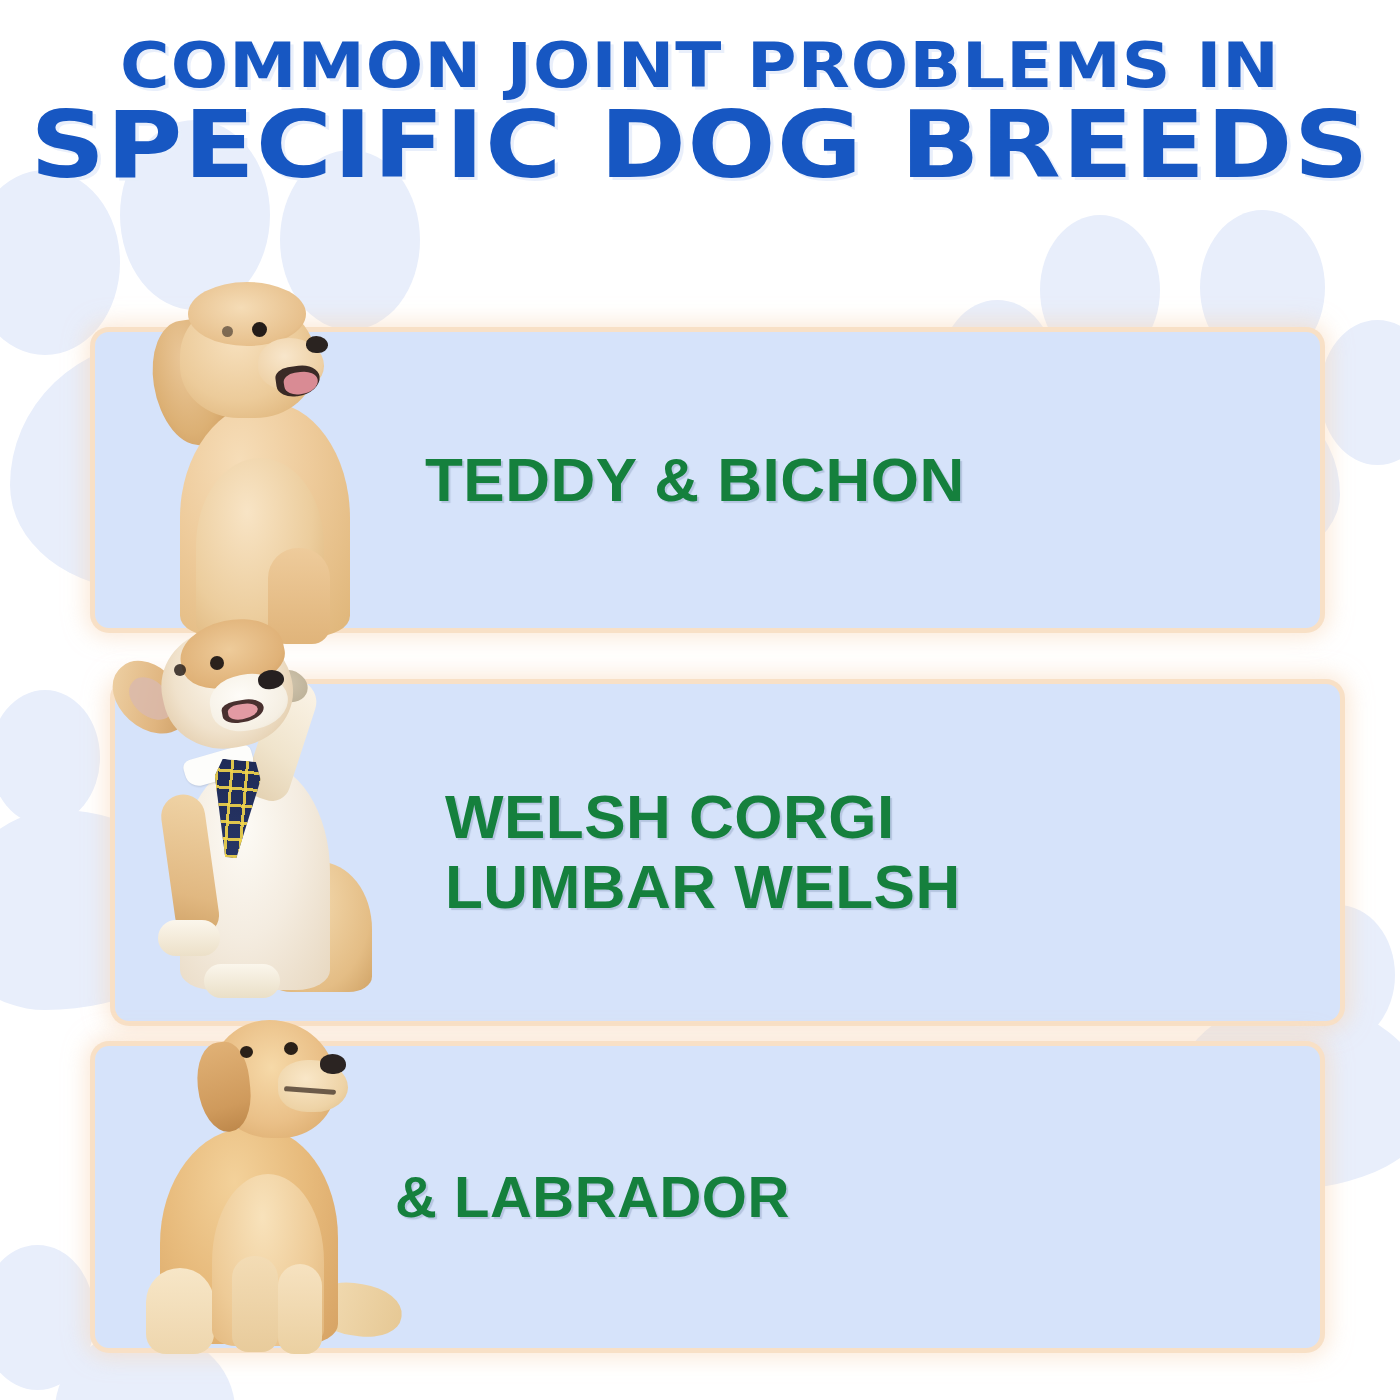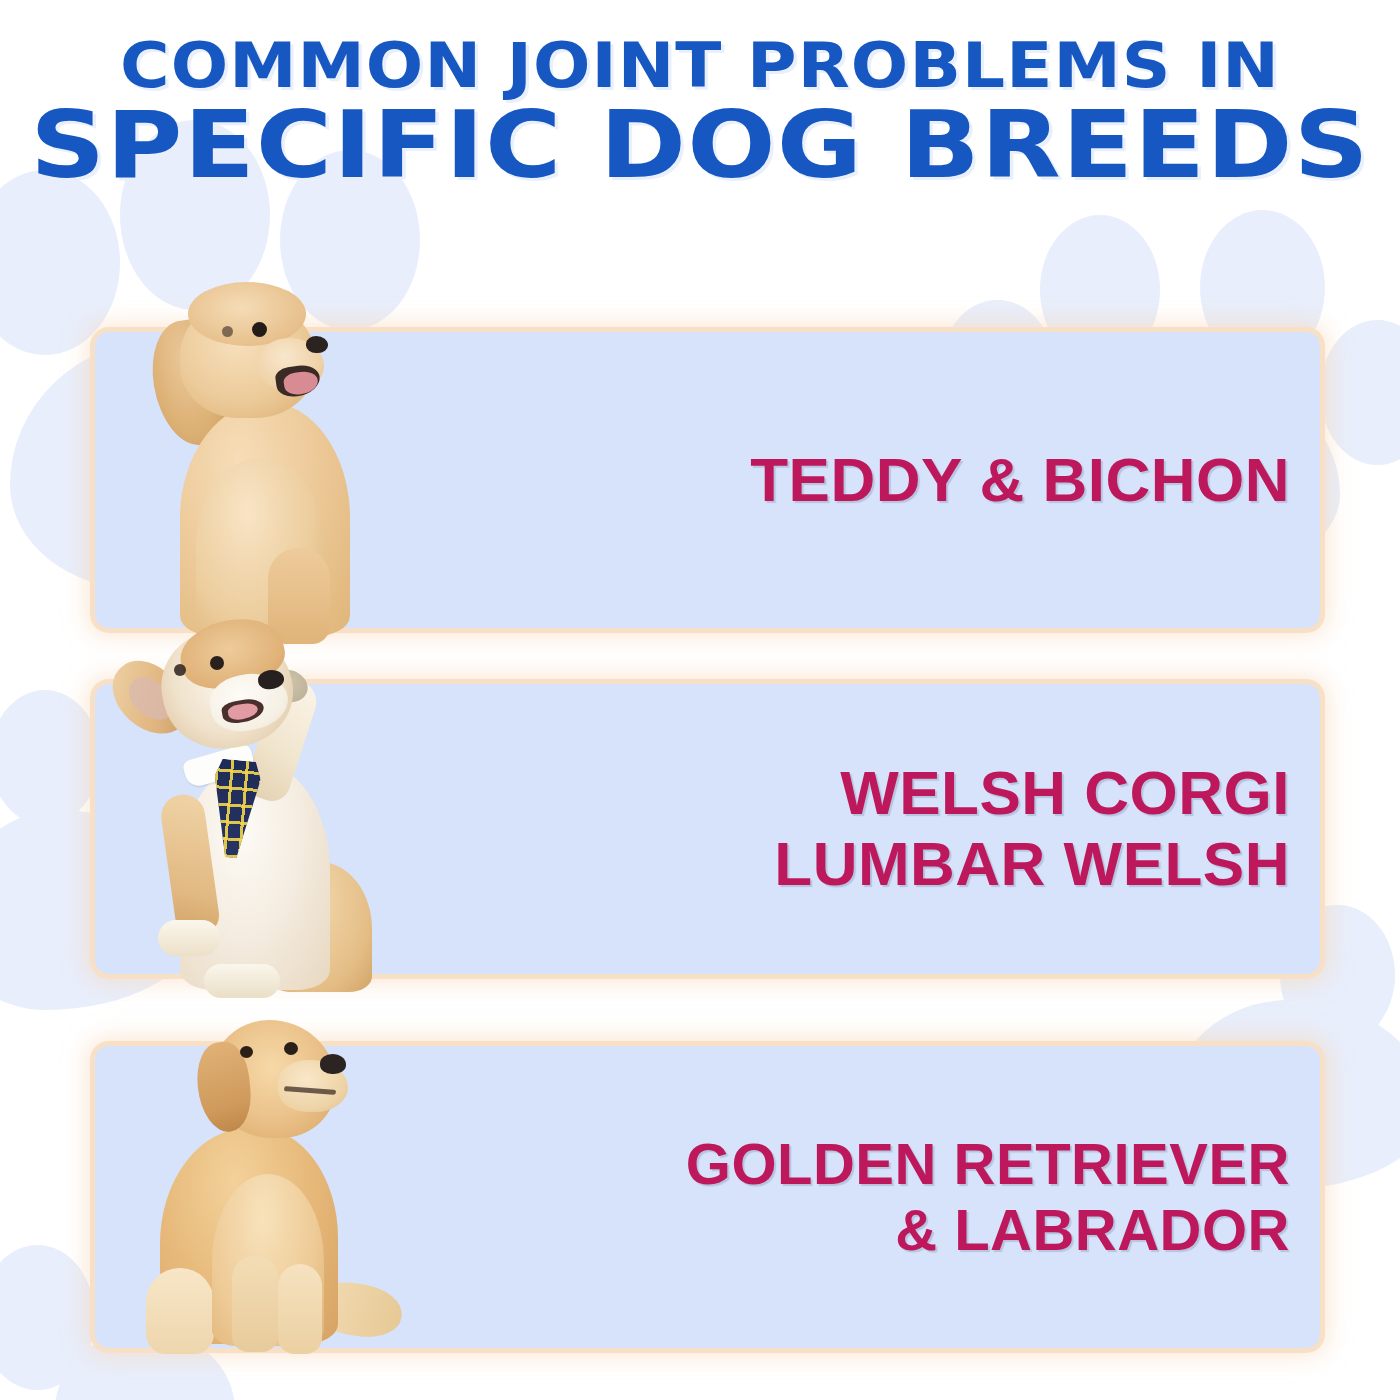--- a/index.html
+++ b/index.html
@@ -52,31 +52,31 @@
   .card{
     position:absolute;
     left:95px;
     width:1225px;
     background:#d6e3fa;
     border-radius:14px;
     box-shadow:0 0 0 5px #f8e0c6, 0 0 22px 9px rgba(248,214,180,0.55);
     z-index:2;
   }
   .card-1{top:332px;height:296px;}
-  .card-2{top:684px;height:290px;}
+  .card-2{top:684px;height:337px;margin-left:20px;}
   .card-3{top:1046px;height:302px;}
 
   .card-text{
     position:absolute;
     left:330px;
-    right:30px;
+    right:36px;
     top:50%;
     transform:translateY(-50%);
-    text-align:right;
-    color:#be185d;
+    text-align:left;
+    color:#15803d;
     font-family:"Liberation Sans", sans-serif;
     font-weight:bold;
     line-height:1.14;
     letter-spacing:0.5px;
     text-shadow:2px 2px 1px rgba(120,140,175,0.35);
   }
   .card-1 .card-text{font-size:62px;}
   .card-2 .card-text{font-size:62px;}
   .card-3 .card-text{font-size:58px; left:300px;}
   .card-text .ln{display:block;}
@@ -420,21 +420,20 @@
     <div class="cg cg-muzzle"></div>
     <div class="cg cg-mouth"></div>
     <div class="cg cg-tongue"></div>
     <div class="cg cg-nose"></div>
     <div class="cg cg-eye"></div>
     <div class="cg cg-eye2"></div>
   </div>
 
   <div class="card card-3">
     <div class="card-text">
-      <span class="ln">GOLDEN RETRIEVER</span>
       <span class="ln">&amp; LABRADOR</span>
     </div>
   </div>
 
   <div class="dog golden">
     <div class="gr gr-tail"></div>
     <div class="gr gr-body"></div>
     <div class="gr gr-feather"></div>
     <div class="gr gr-chest"></div>
     <div class="gr gr-frontleg"></div>

